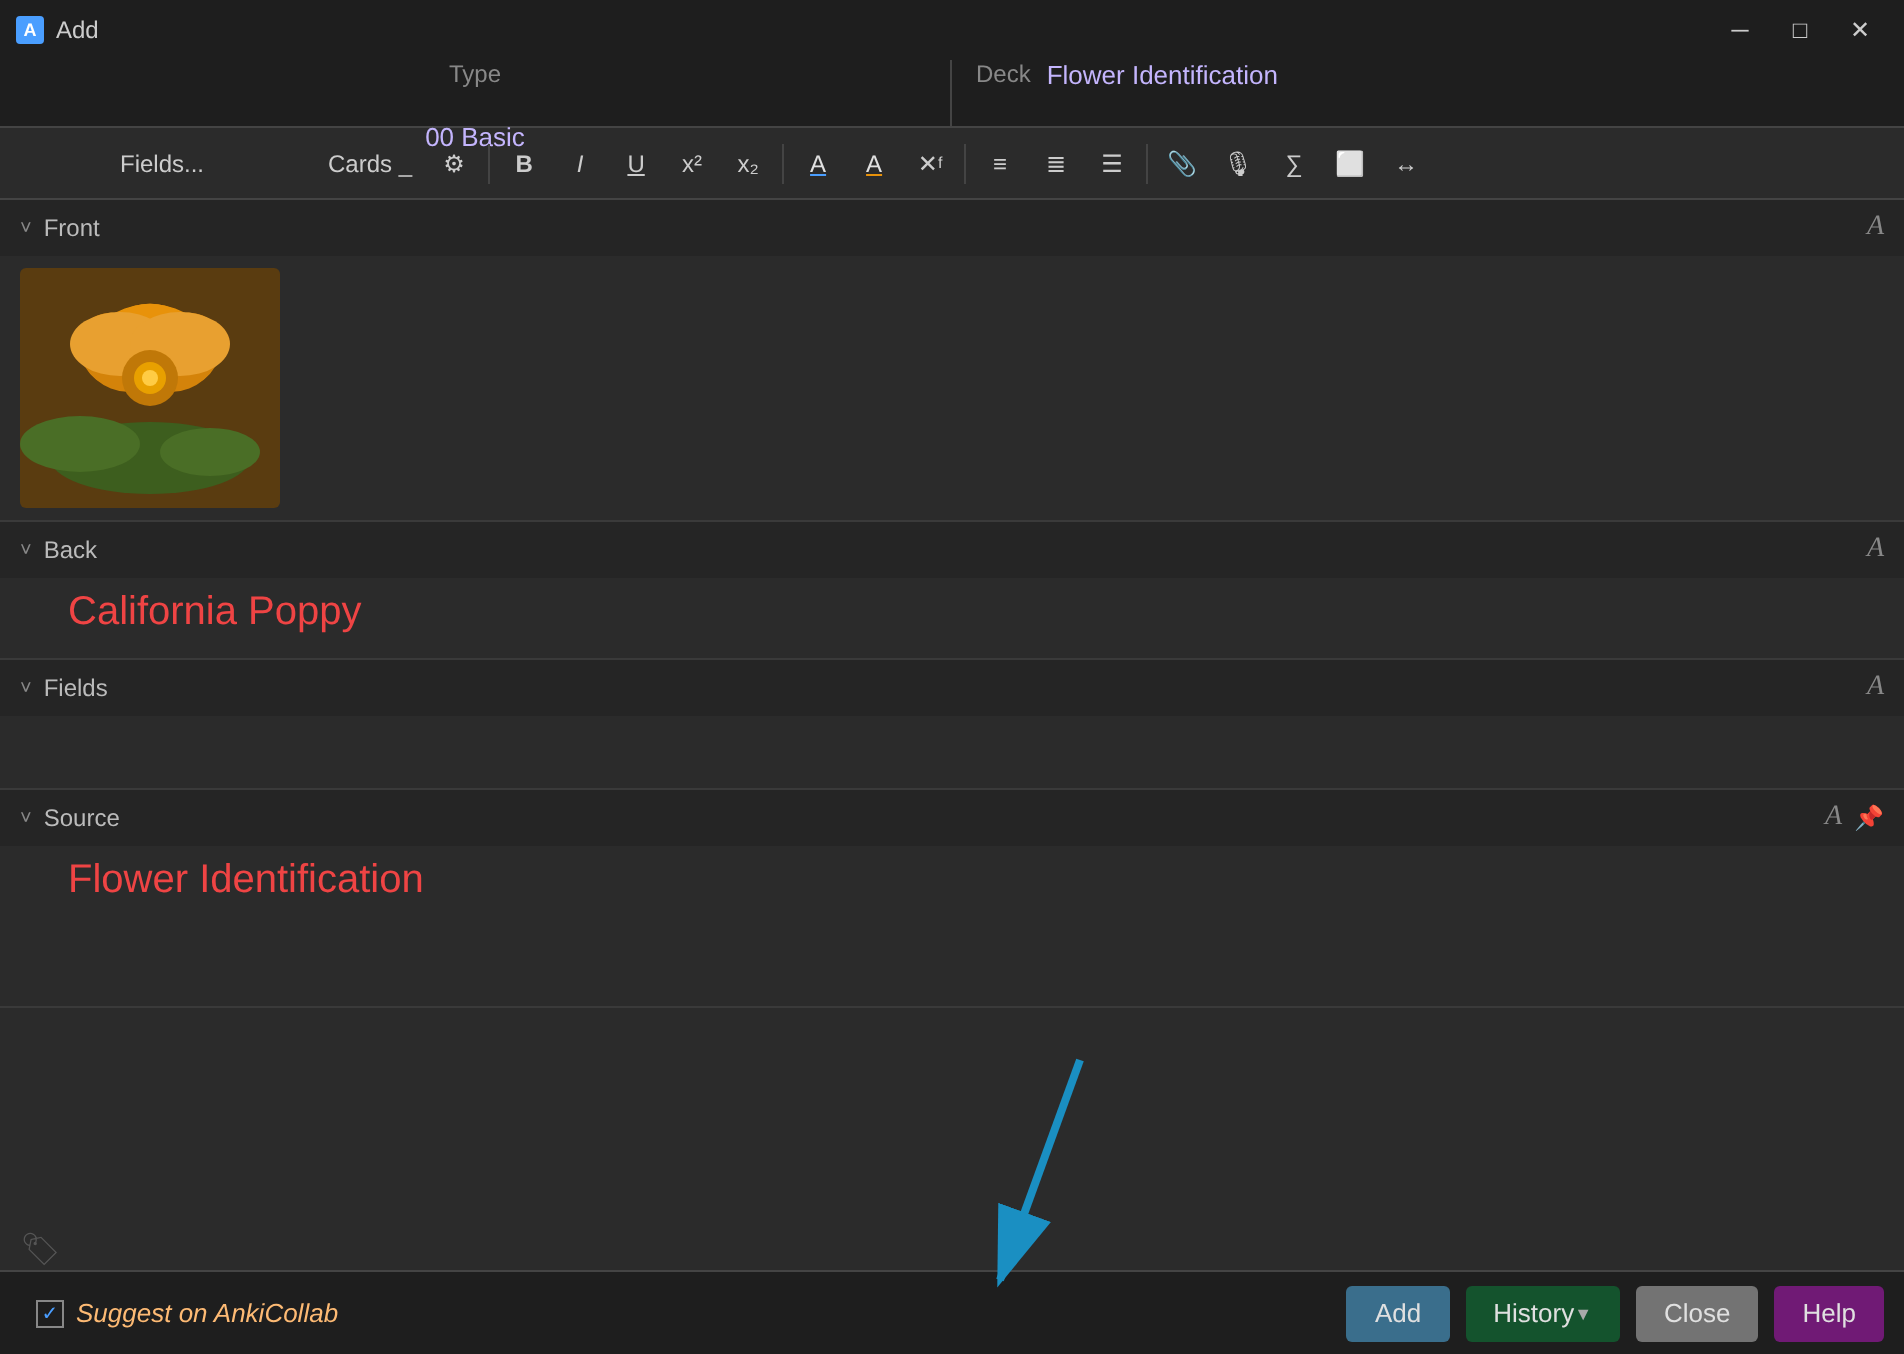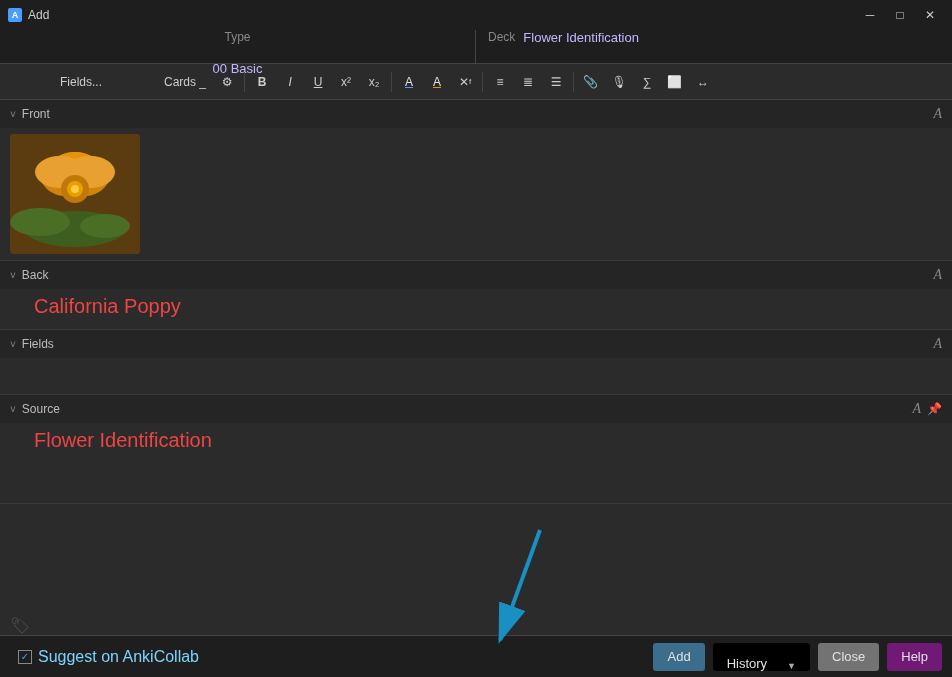--- a/index.html
+++ b/index.html
@@ -195,38 +195,38 @@
     .checkbox {
       width: 14px; height: 14px;
       border: 1px solid #888;
       background: transparent;
       cursor: pointer;
       display: flex; align-items: center; justify-content: center;
       font-size: 10px;
       color: #4a9eff;
     }
     .suggest-label {
-      font-size: 16px; color: #7dd3fc;
+      font-size: 13px; color: #fdba74; font-style: italic;
     }
 
     .bottom-btn {
       height: 28px;
       padding: 0 14px;
       border: none;
       border-radius: 3px;
       cursor: pointer;
       font-size: 13px;
       color: #e0e0e0;
     }
     .btn-add {
       background: #3a6e8c;
     }
     .btn-history {
-      background: #000000;
-      display: flex; align-items: flex-end; gap: 20px;
+      background: #14532d;
+      display: flex; align-items: center; gap: 0;
     }
     .btn-close {
       background: #737373;
     }
     .btn-help {
       background: #701a75;
     }
 
     
     .arrow-overlay {

